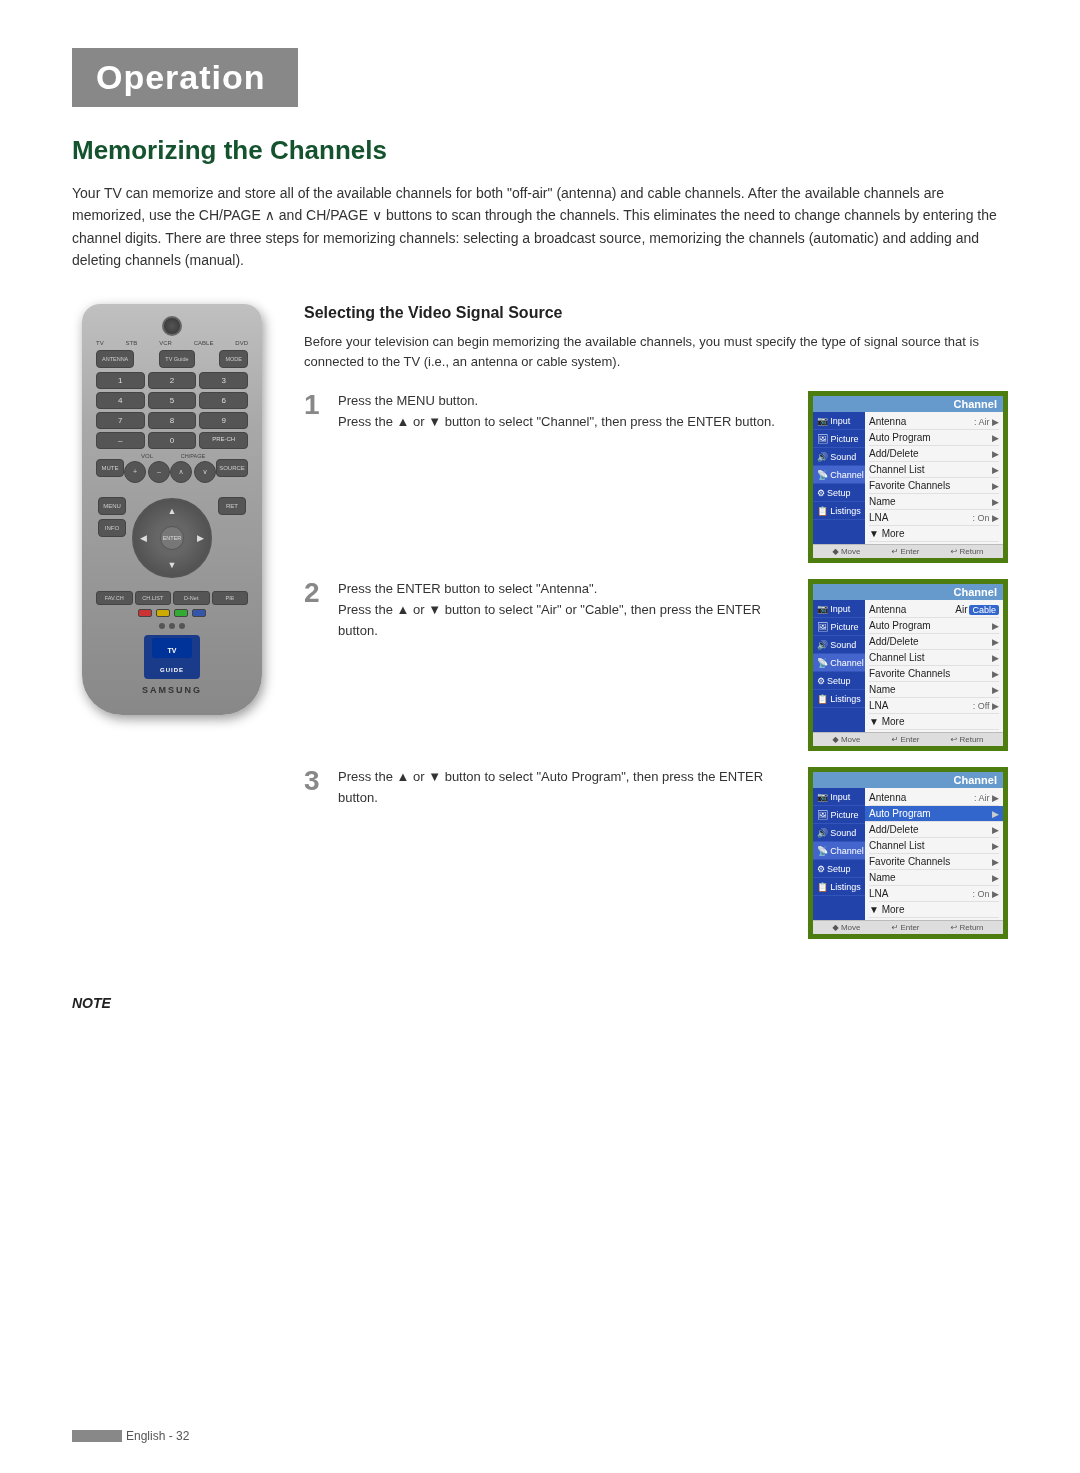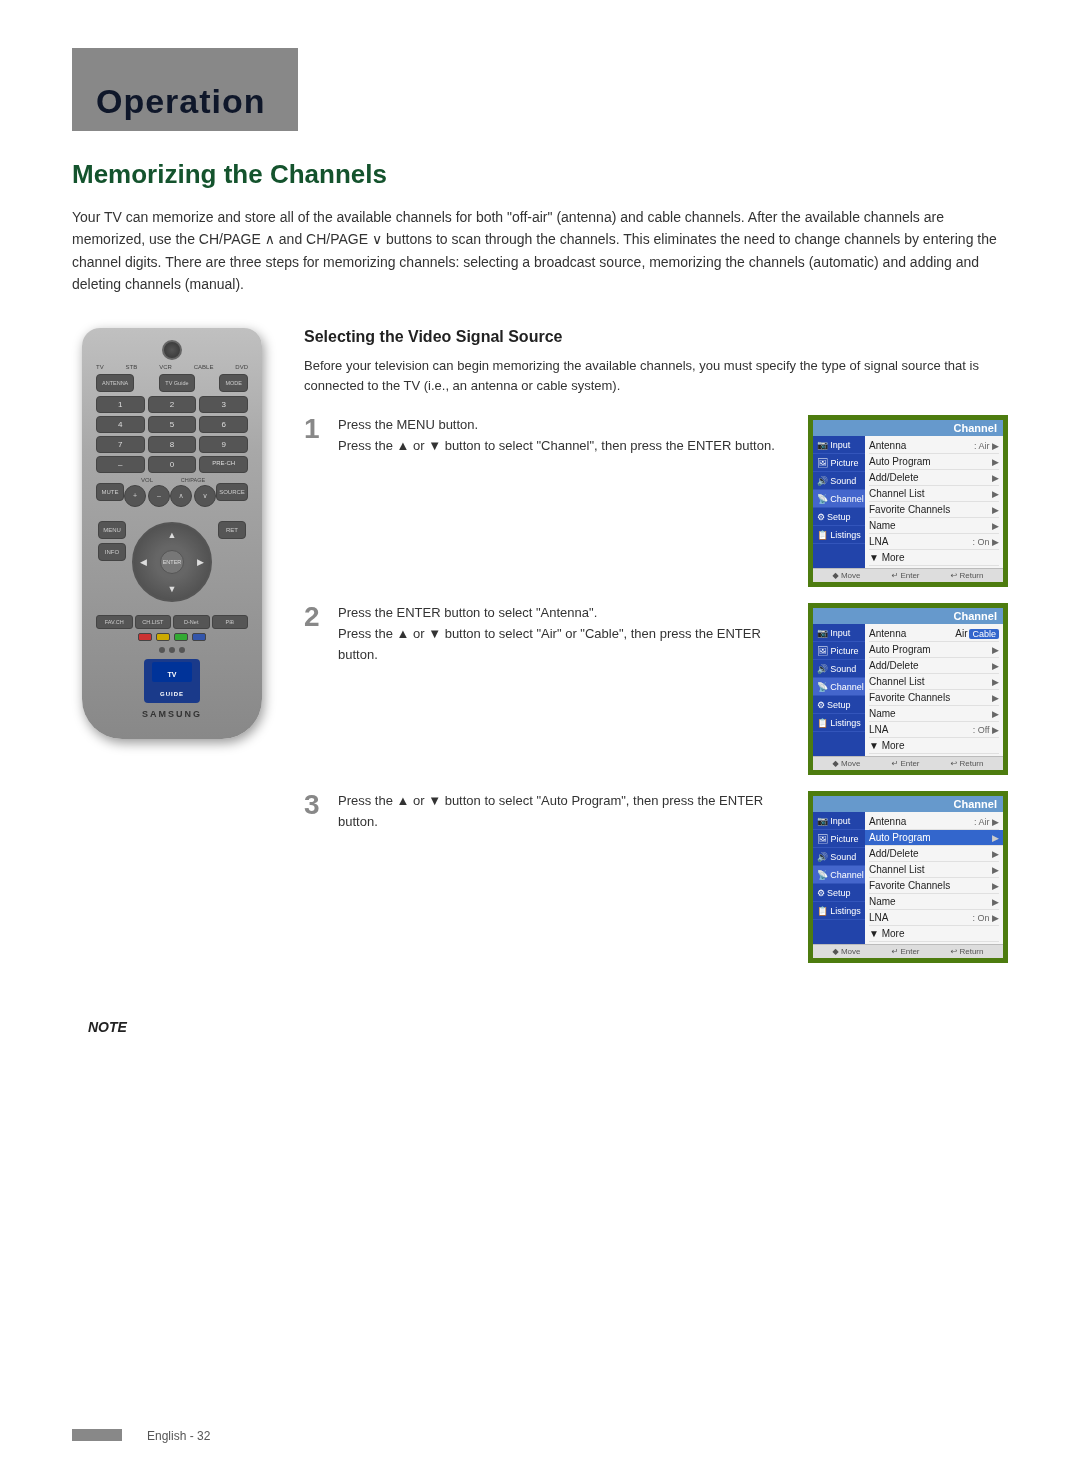--- a/index.html
+++ b/index.html
@@ -15,23 +15,22 @@
     
     .operation-header {
       background: #888;
       display: inline-block;
       padding: 10px 32px 10px 24px;
       margin: 48px 0 0 72px;
     }
     .operation-header h1 {
       font-size: 34px;
       font-weight: bold;
-      color: #0f172a;
+      color: #ffffff;
       letter-spacing: 1px;
-      margin-top: 24px;
     }
 
     .page-content {
       padding: 0 72px;
     }
 
     .section-title {
       font-size: 26px;
       font-weight: bold;
       margin: 28px 0 16px 0;
@@ -375,21 +374,20 @@
       padding: 2px 4px;
       font-size: 8px;
       color: #555;
       border-top: 1px solid #bbb;
     }
 
     
     .note-section {
       margin-top: 40px;
       border-top: none;
-      margin-left: 16px;
     }
 
     .note-title {
       font-size: 14px;
       font-weight: bold;
       font-style: italic;
       margin-bottom: 6px;
     }
 
     .note-text {
@@ -403,21 +401,22 @@
       padding-left: 20px;
     }
 
     
     .page-footer {
       position: absolute;
       bottom: 30px;
       left: 72px;
       right: 72px;
       display: flex;
-      gap: 25px;
+      align-items: center;
+      gap: 4px;
     }
 
     .footer-bar {
       width: 50px;
       height: 12px;
       background: #888;
     }
 
     .footer-text {
       font-size: 12px;

